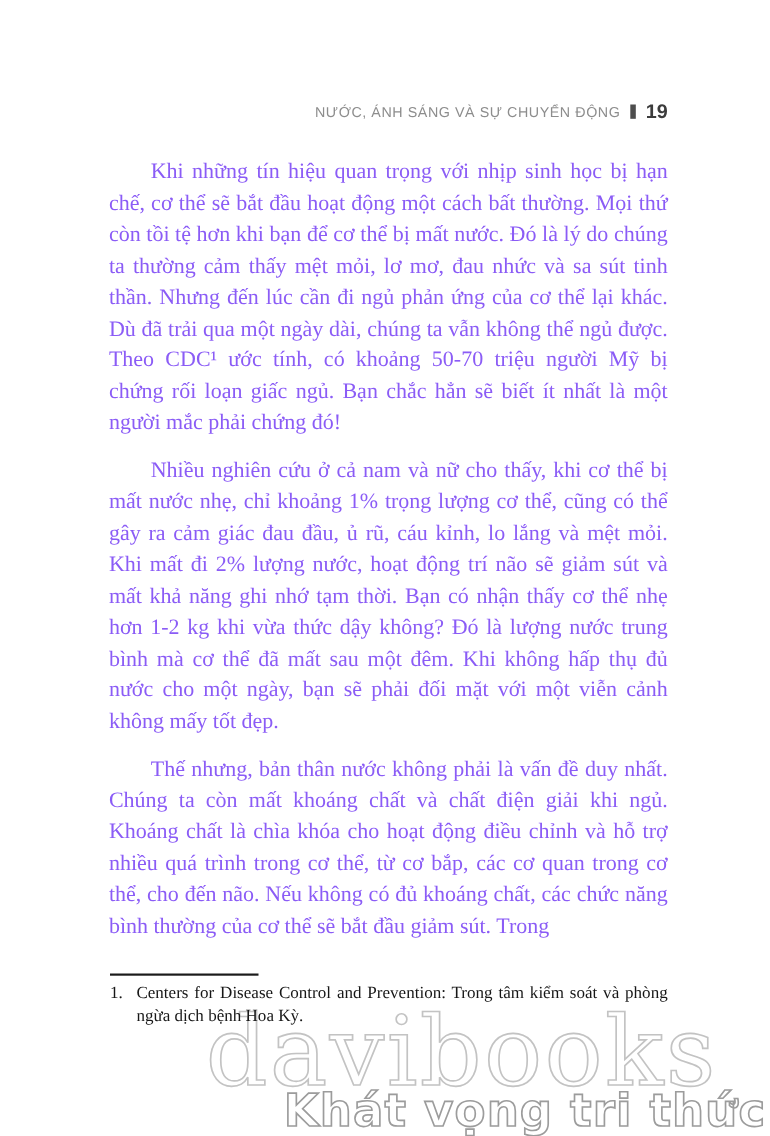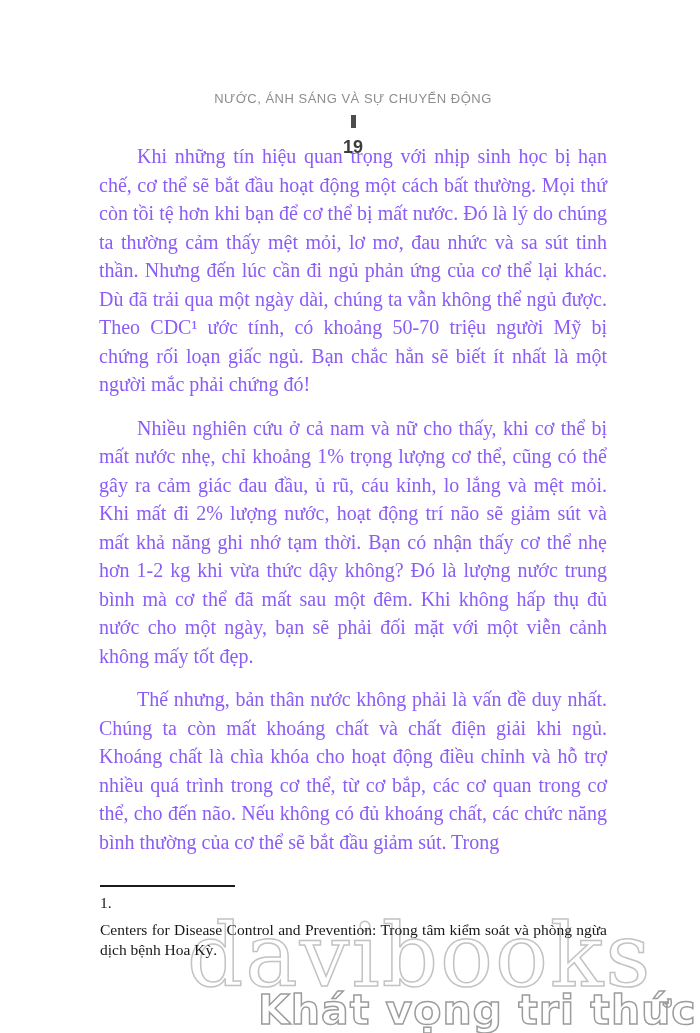--- a/index.html
+++ b/index.html
@@ -1,15 +1,15 @@
 <!DOCTYPE html>
 <html lang="vi"><head>
 <meta charset="utf-8">
 <style>
-  * { box-sizing: border-box; flex-direction: column; }
+  * { box-sizing: border-box; }
   html, body { margin: 0; padding: 0; }
   body {
     width: 700px;
     height: 1033px;
     position: relative;
     background: #ffffff;
     overflow: hidden;
     font-family: "Liberation Serif", serif;
   }
 

